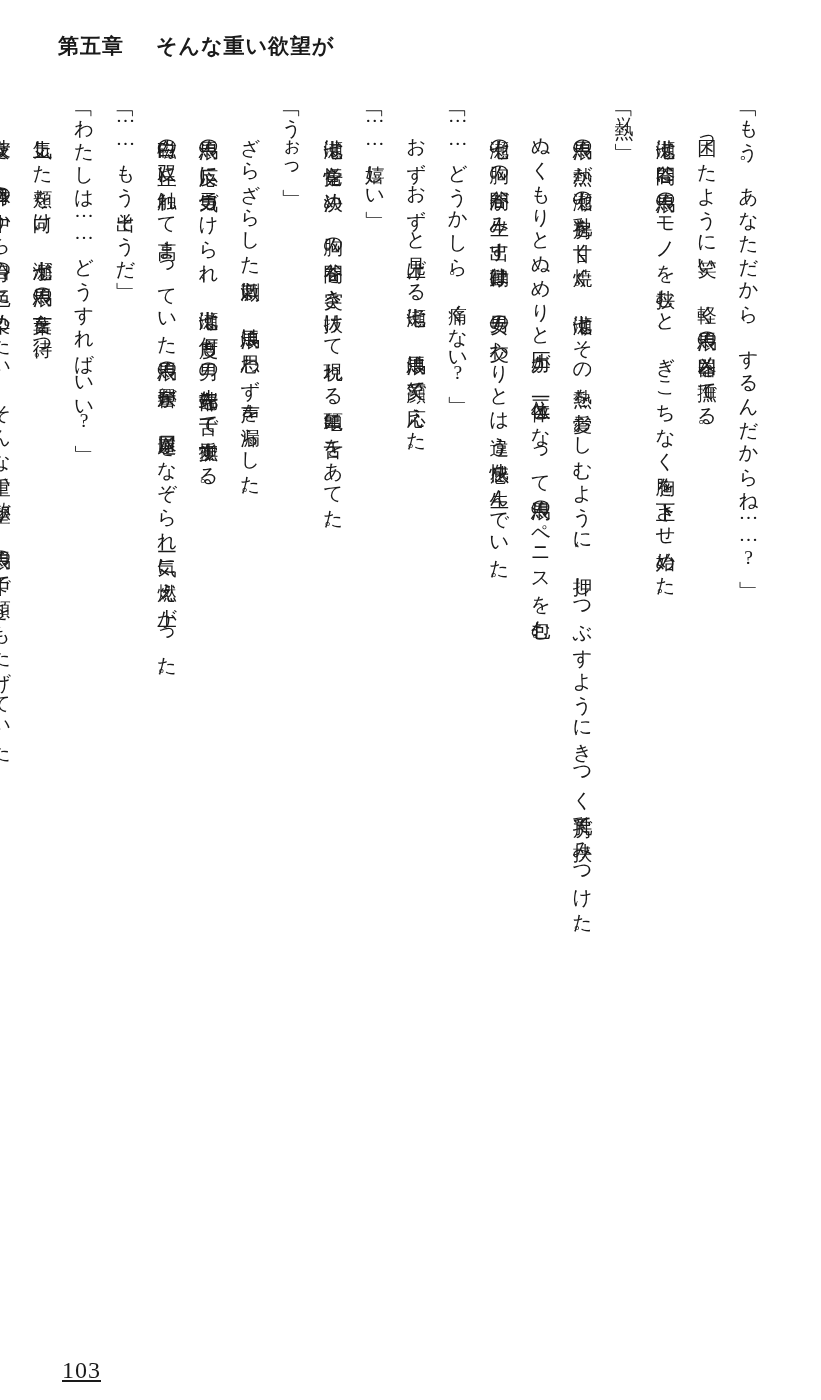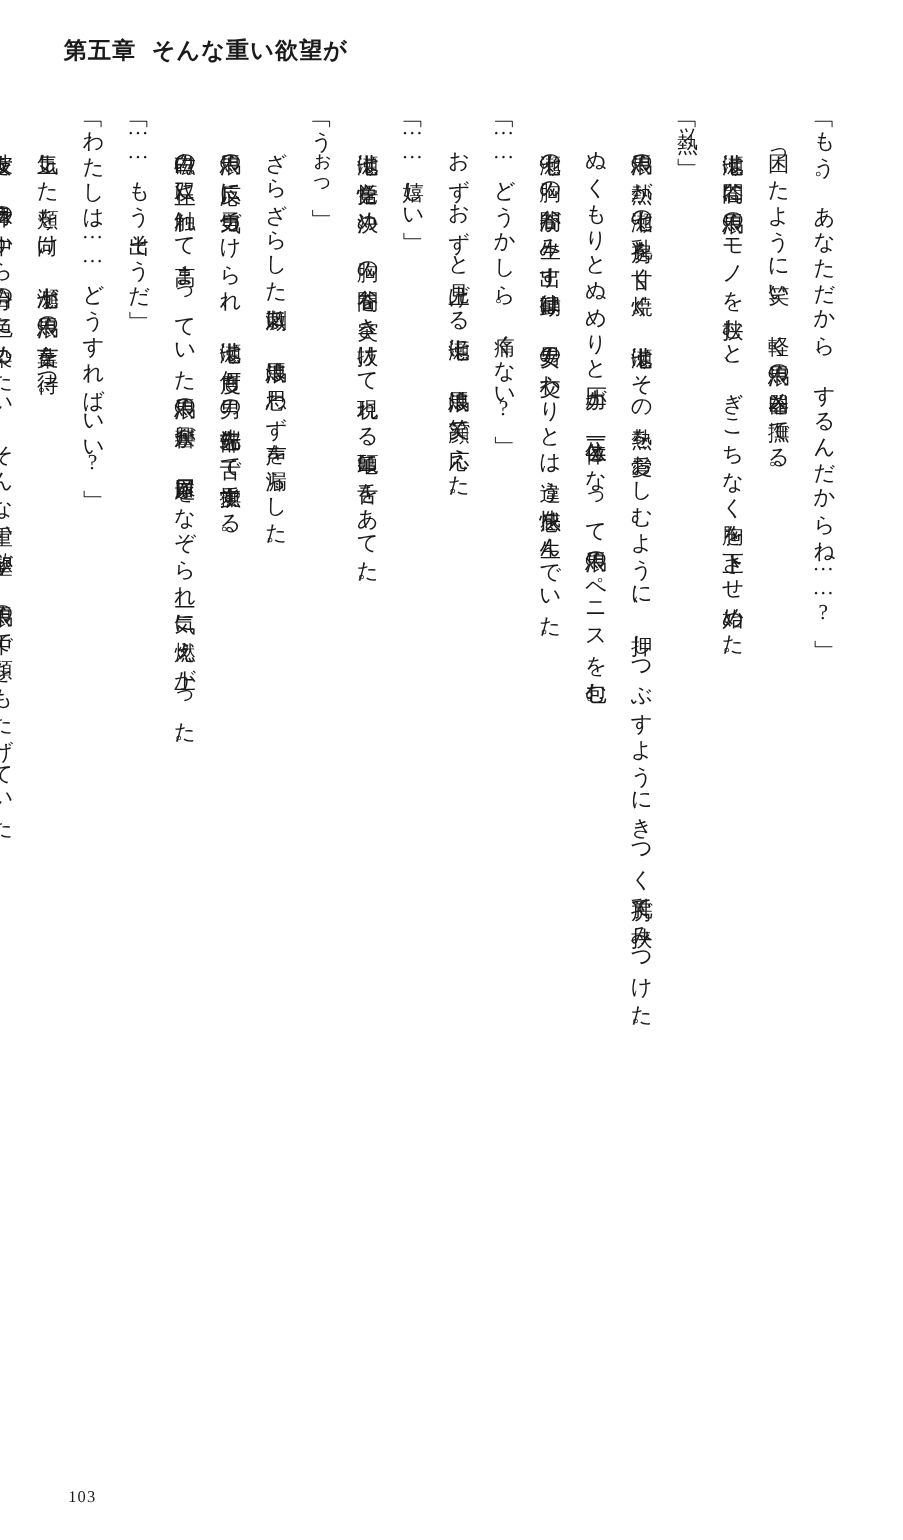--- a/index.html
+++ b/index.html
@@ -29,21 +29,21 @@
   .chapter-head {
     position: absolute;
     left: 58px;
     top: 32px;
     font-size: 21px;
     letter-spacing: 1px;
     font-weight: 700;
     white-space: nowrap;
   }
   .chapter-head .chap-num {
-    margin-right: 14px;
+    margin-right: 32px;
   }
 
   
   .body-area {
     position: absolute;
     right: 52px;
     top: 104px;
     width: 706px;
     height: 1190px;
     writing-mode: vertical-rl;
@@ -60,24 +60,25 @@
     padding: 0;
     text-indent: 0;
   }
   .body-area p.indent {
     text-indent: 1em;
   }
 
   .page-number {
     position: absolute;
     left: 62px;
-    bottom: 30px;
-    font-size: 15px;
+    bottom: 16px;
+    font-size: 24px;
     font-family: "Liberation Serif", "DejaVu Serif", serif;
     letter-spacing: 1px;
+    text-decoration: underline;
   }
 </style>
 </head>
 <body>
 
 <div class="page">
 
   <div class="chapter-head">
     <span class="chap-num">第五章</span><span>そんな重い欲望が</span>
   </div>

